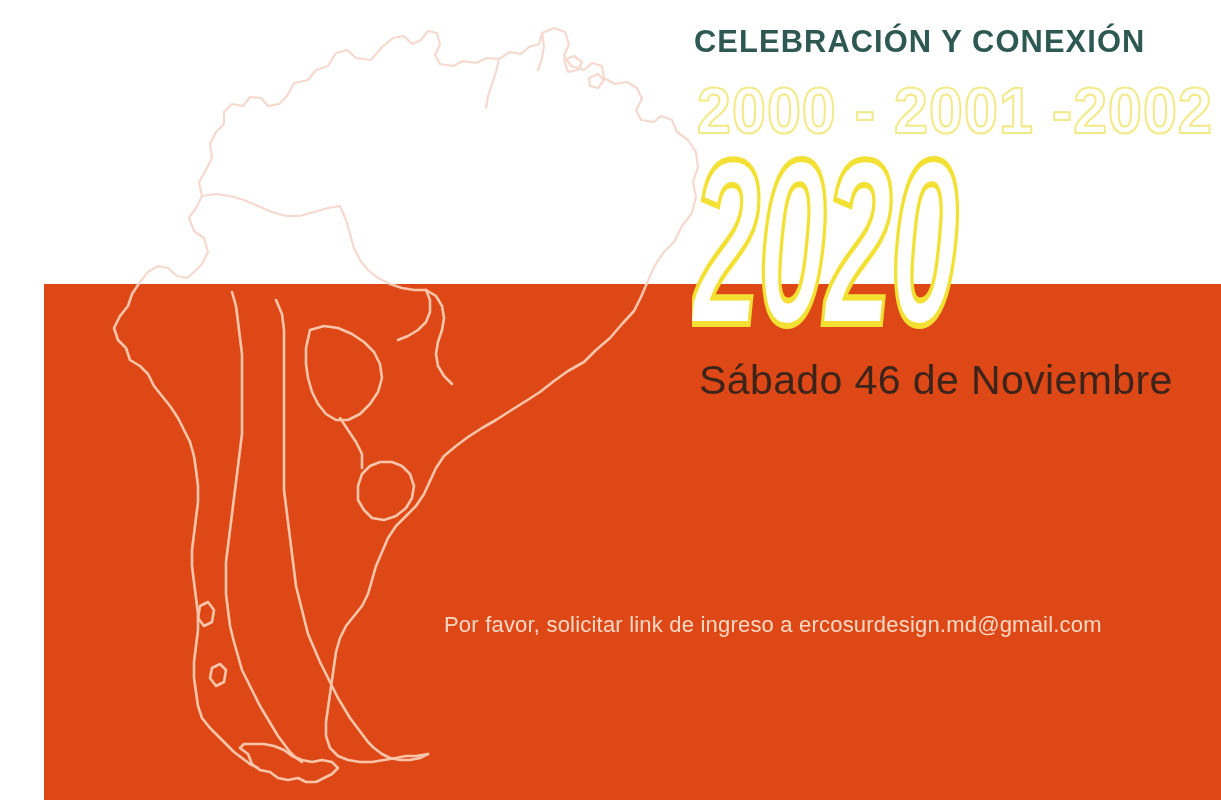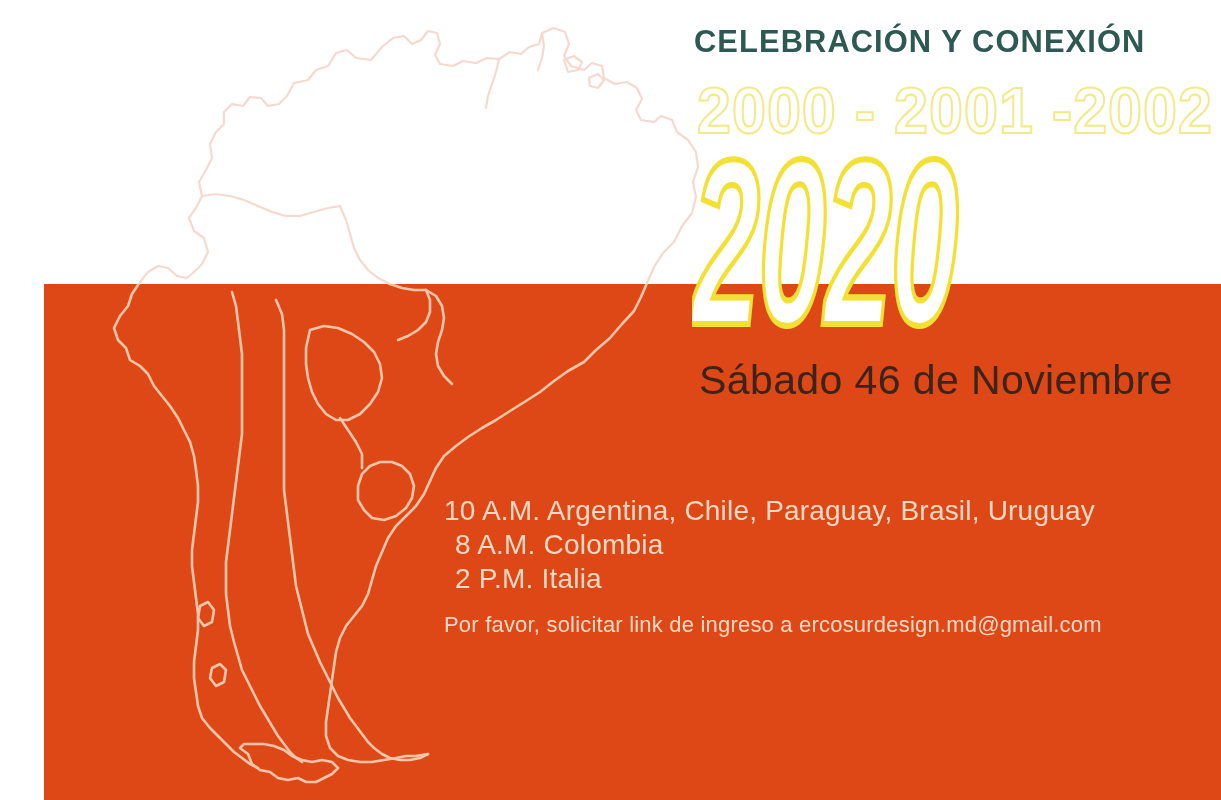--- a/index.html
+++ b/index.html
@@ -256,21 +256,16 @@
       </defs>
 
       <text id="bigyear-fill" x="0" y="196" font-family="'Liberation Sans', sans-serif" font-weight="bold" font-size="236" letter-spacing="-4" transform="scale(0.52,1)" transform-origin="0 0" fill="#ffffff">2020</text>
 
       <text id="bigyear-stroke" x="0" y="196" font-family="'Liberation Sans', sans-serif" font-weight="bold" font-size="236" letter-spacing="-4" transform="scale(0.52,1)" transform-origin="0 0" fill="none" stroke="#f2e033" stroke-width="6">2020</text>
     </svg>
   </div>
 
   <div class="date-line">Sábado 46 de Noviembre</div>
 
-  <div class="times">
-    <div class="t-line">10 A.M. Argentina, Chile, Paraguay, Brasil, Uruguay</div>
-    <div class="t-line indent">8 A.M. Colombia</div>
-    <div class="t-line indent">2 P.M. Italia</div>
-  </div>
 
   <div class="note">Por favor, solicitar link de ingreso a ercosurdesign.md@gmail.com</div>
 
 </div>
 
 </body></html>

